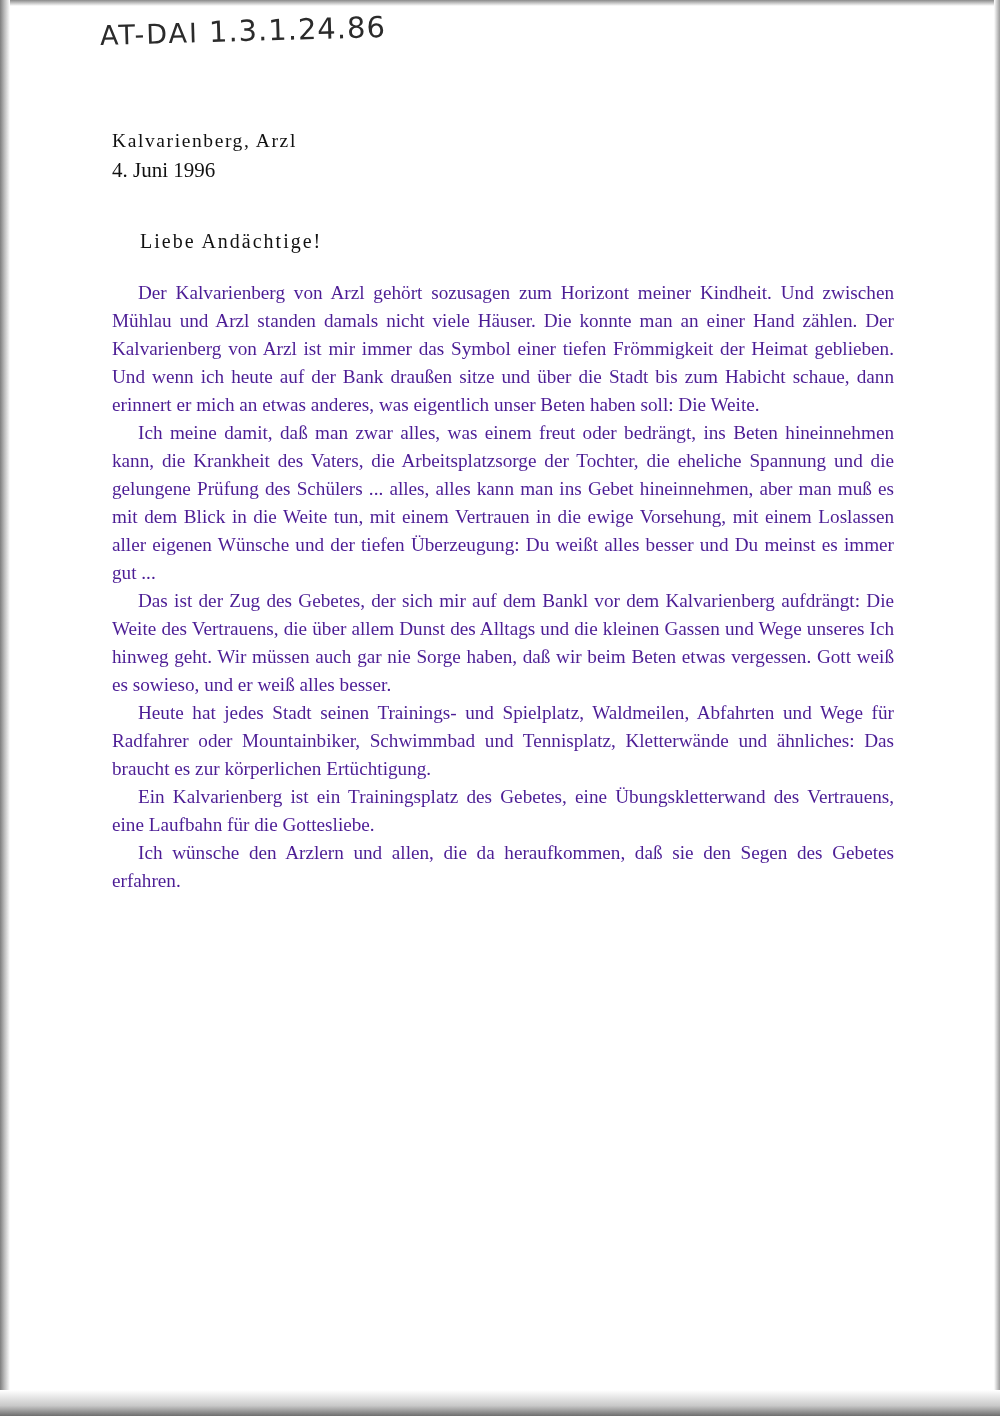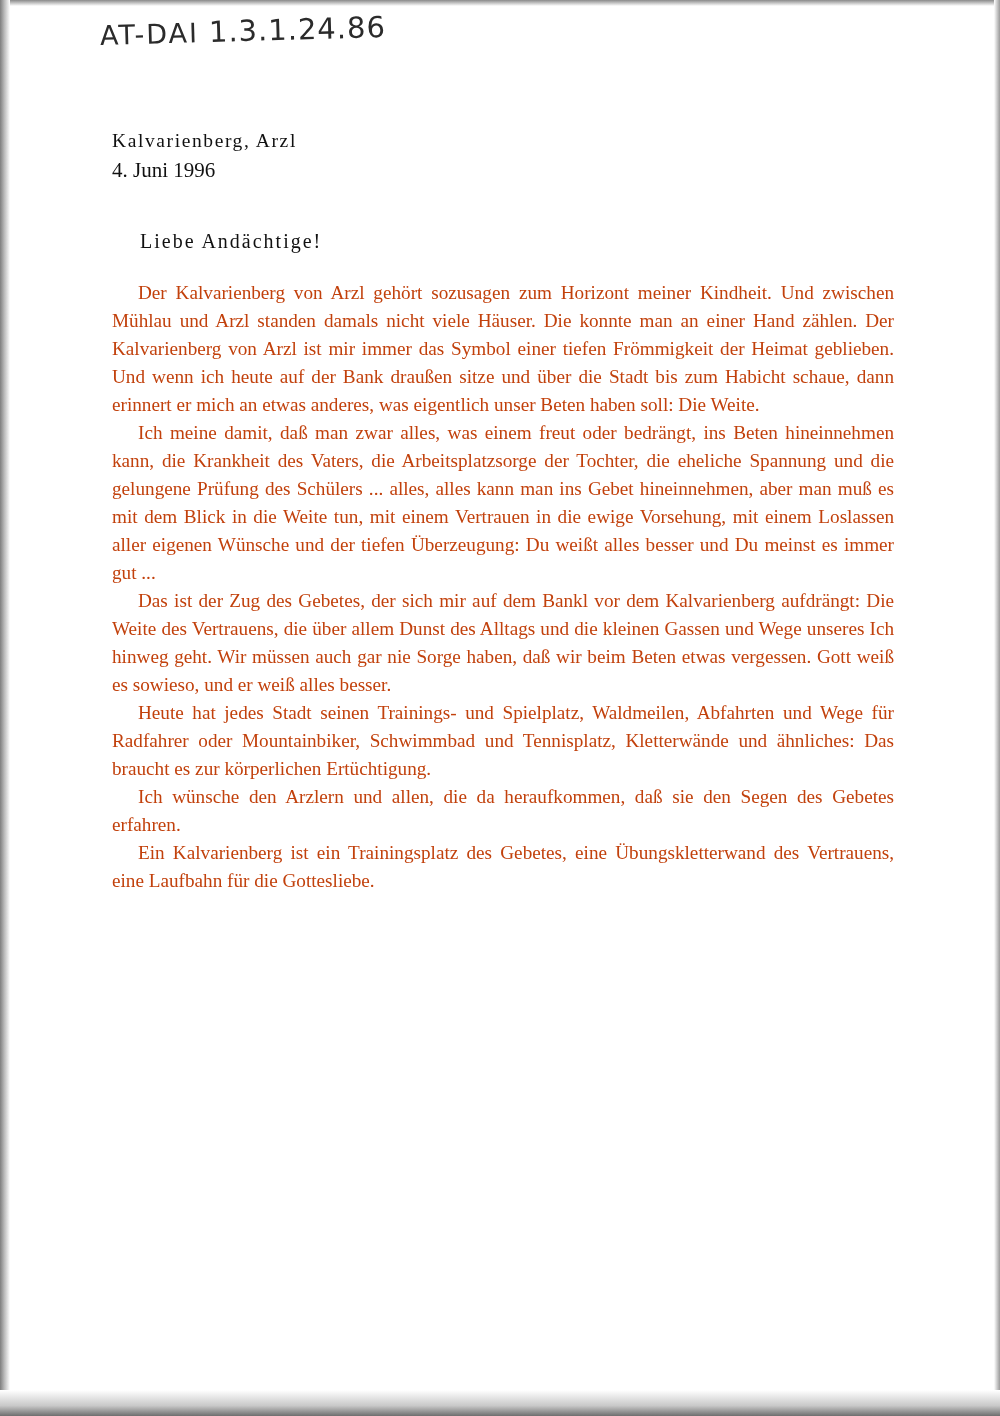--- a/index.html
+++ b/index.html
@@ -89,21 +89,21 @@
     font-size: 20px;
     letter-spacing: 2.0px;
     color: #111;
     margin-left: 28px;
     margin-bottom: 26px;
     font-family: Liberation Serif, serif;
   }
   p.body-par {
     font-size: 19.2px;
     line-height: 1.46;
-    color: #c2410c;
+    color: #4c1d95;
     margin: 0;
     text-align: justify;
     text-indent: 26px;
     hyphens: none;
   }
 </style>
 </head>
 <body>
 
 <div class="page">
@@ -119,16 +119,16 @@
   <div class="letter">
     <div class="place">Kalvarienberg, Arzl</div>
     <div class="date">4. Juni 1996</div>
 
     <div class="salutation">Liebe Andächtige!</div>
 
     <p class="body-par">Der Kalvarienberg von Arzl gehört sozusagen zum Horizont meiner Kindheit. Und zwischen Mühlau und Arzl standen damals nicht viele Häuser. Die konnte man an einer Hand zählen. Der Kalvarienberg von Arzl ist mir immer das Symbol einer tiefen Frömmigkeit der Heimat geblieben. Und wenn ich heute auf der Bank draußen sitze und über die Stadt bis zum Habicht schaue, dann erinnert er mich an etwas anderes, was eigentlich unser Beten haben soll: Die Weite.</p>
     <p class="body-par">Ich meine damit, daß man zwar alles, was einem freut oder bedrängt, ins Beten hineinnehmen kann, die Krankheit des Vaters, die Arbeitsplatzsorge der Tochter, die eheliche Spannung und die gelungene Prüfung des Schülers ... alles, alles kann man ins Gebet hineinnehmen, aber man muß es mit dem Blick in die Weite tun, mit einem Vertrauen in die ewige Vorsehung, mit einem Loslassen aller eigenen Wünsche und der tiefen Überzeugung: Du weißt alles besser und Du meinst es immer gut ...</p>
     <p class="body-par">Das ist der Zug des Gebetes, der sich mir auf dem Bankl vor dem Kalvarienberg aufdrängt: Die Weite des Vertrauens, die über allem Dunst des Alltags und die kleinen Gassen und Wege unseres Ich hinweg geht. Wir müssen auch gar nie Sorge haben, daß wir beim Beten etwas vergessen. Gott weiß es sowieso, und er weiß alles besser.</p>
     <p class="body-par">Heute hat jedes Stadt seinen Trainings- und Spielplatz, Waldmeilen, Abfahrten und Wege für Radfahrer oder Mountainbiker, Schwimmbad und Tennisplatz, Kletterwände und ähnliches: Das braucht es zur körperlichen Ertüchtigung.</p>
+    <p class="body-par">Ein Kalvarienberg ist ein Trainingsplatz des Gebetes, eine Übungskletterwand des Vertrauens, eine Laufbahn für die Gottesliebe.</p>
     <p class="body-par">Ich wünsche den Arzlern und allen, die da heraufkommen, daß sie den Segen des Gebetes erfahren.</p>
-    <p class="body-par">Ein Kalvarienberg ist ein Trainingsplatz des Gebetes, eine Übungskletterwand des Vertrauens, eine Laufbahn für die Gottesliebe.</p>
   </div>
 </div>
 
 </body></html>

